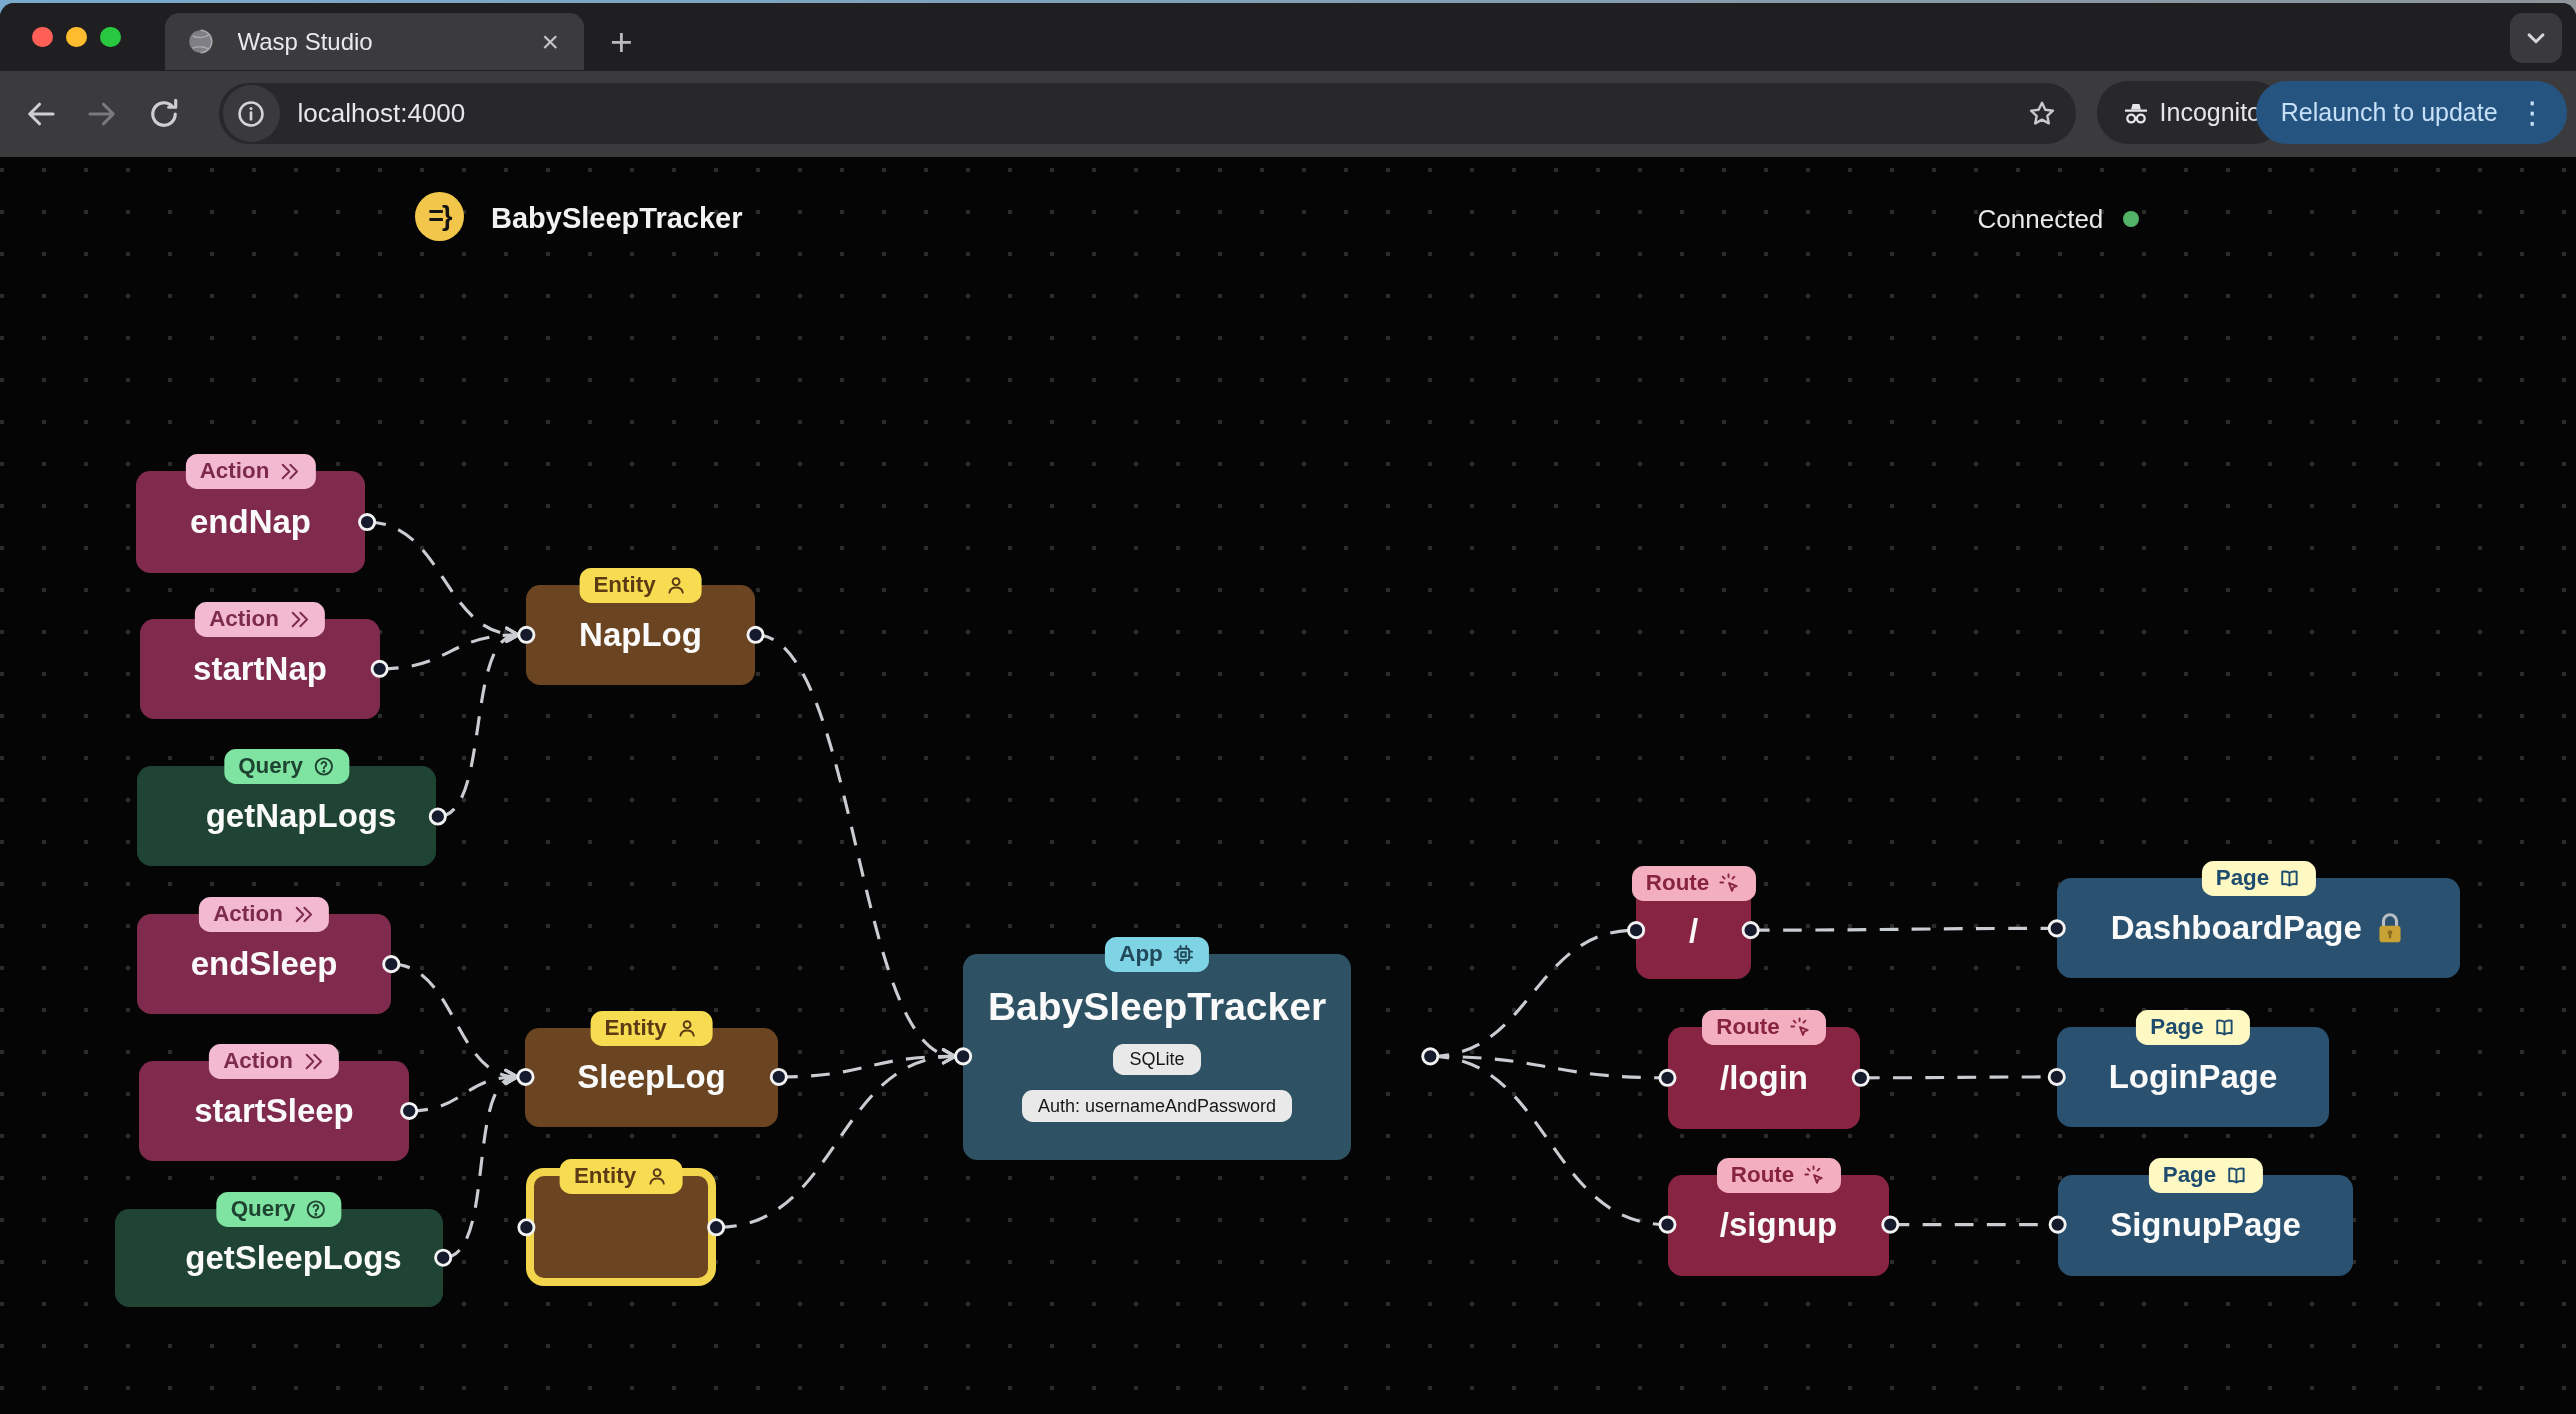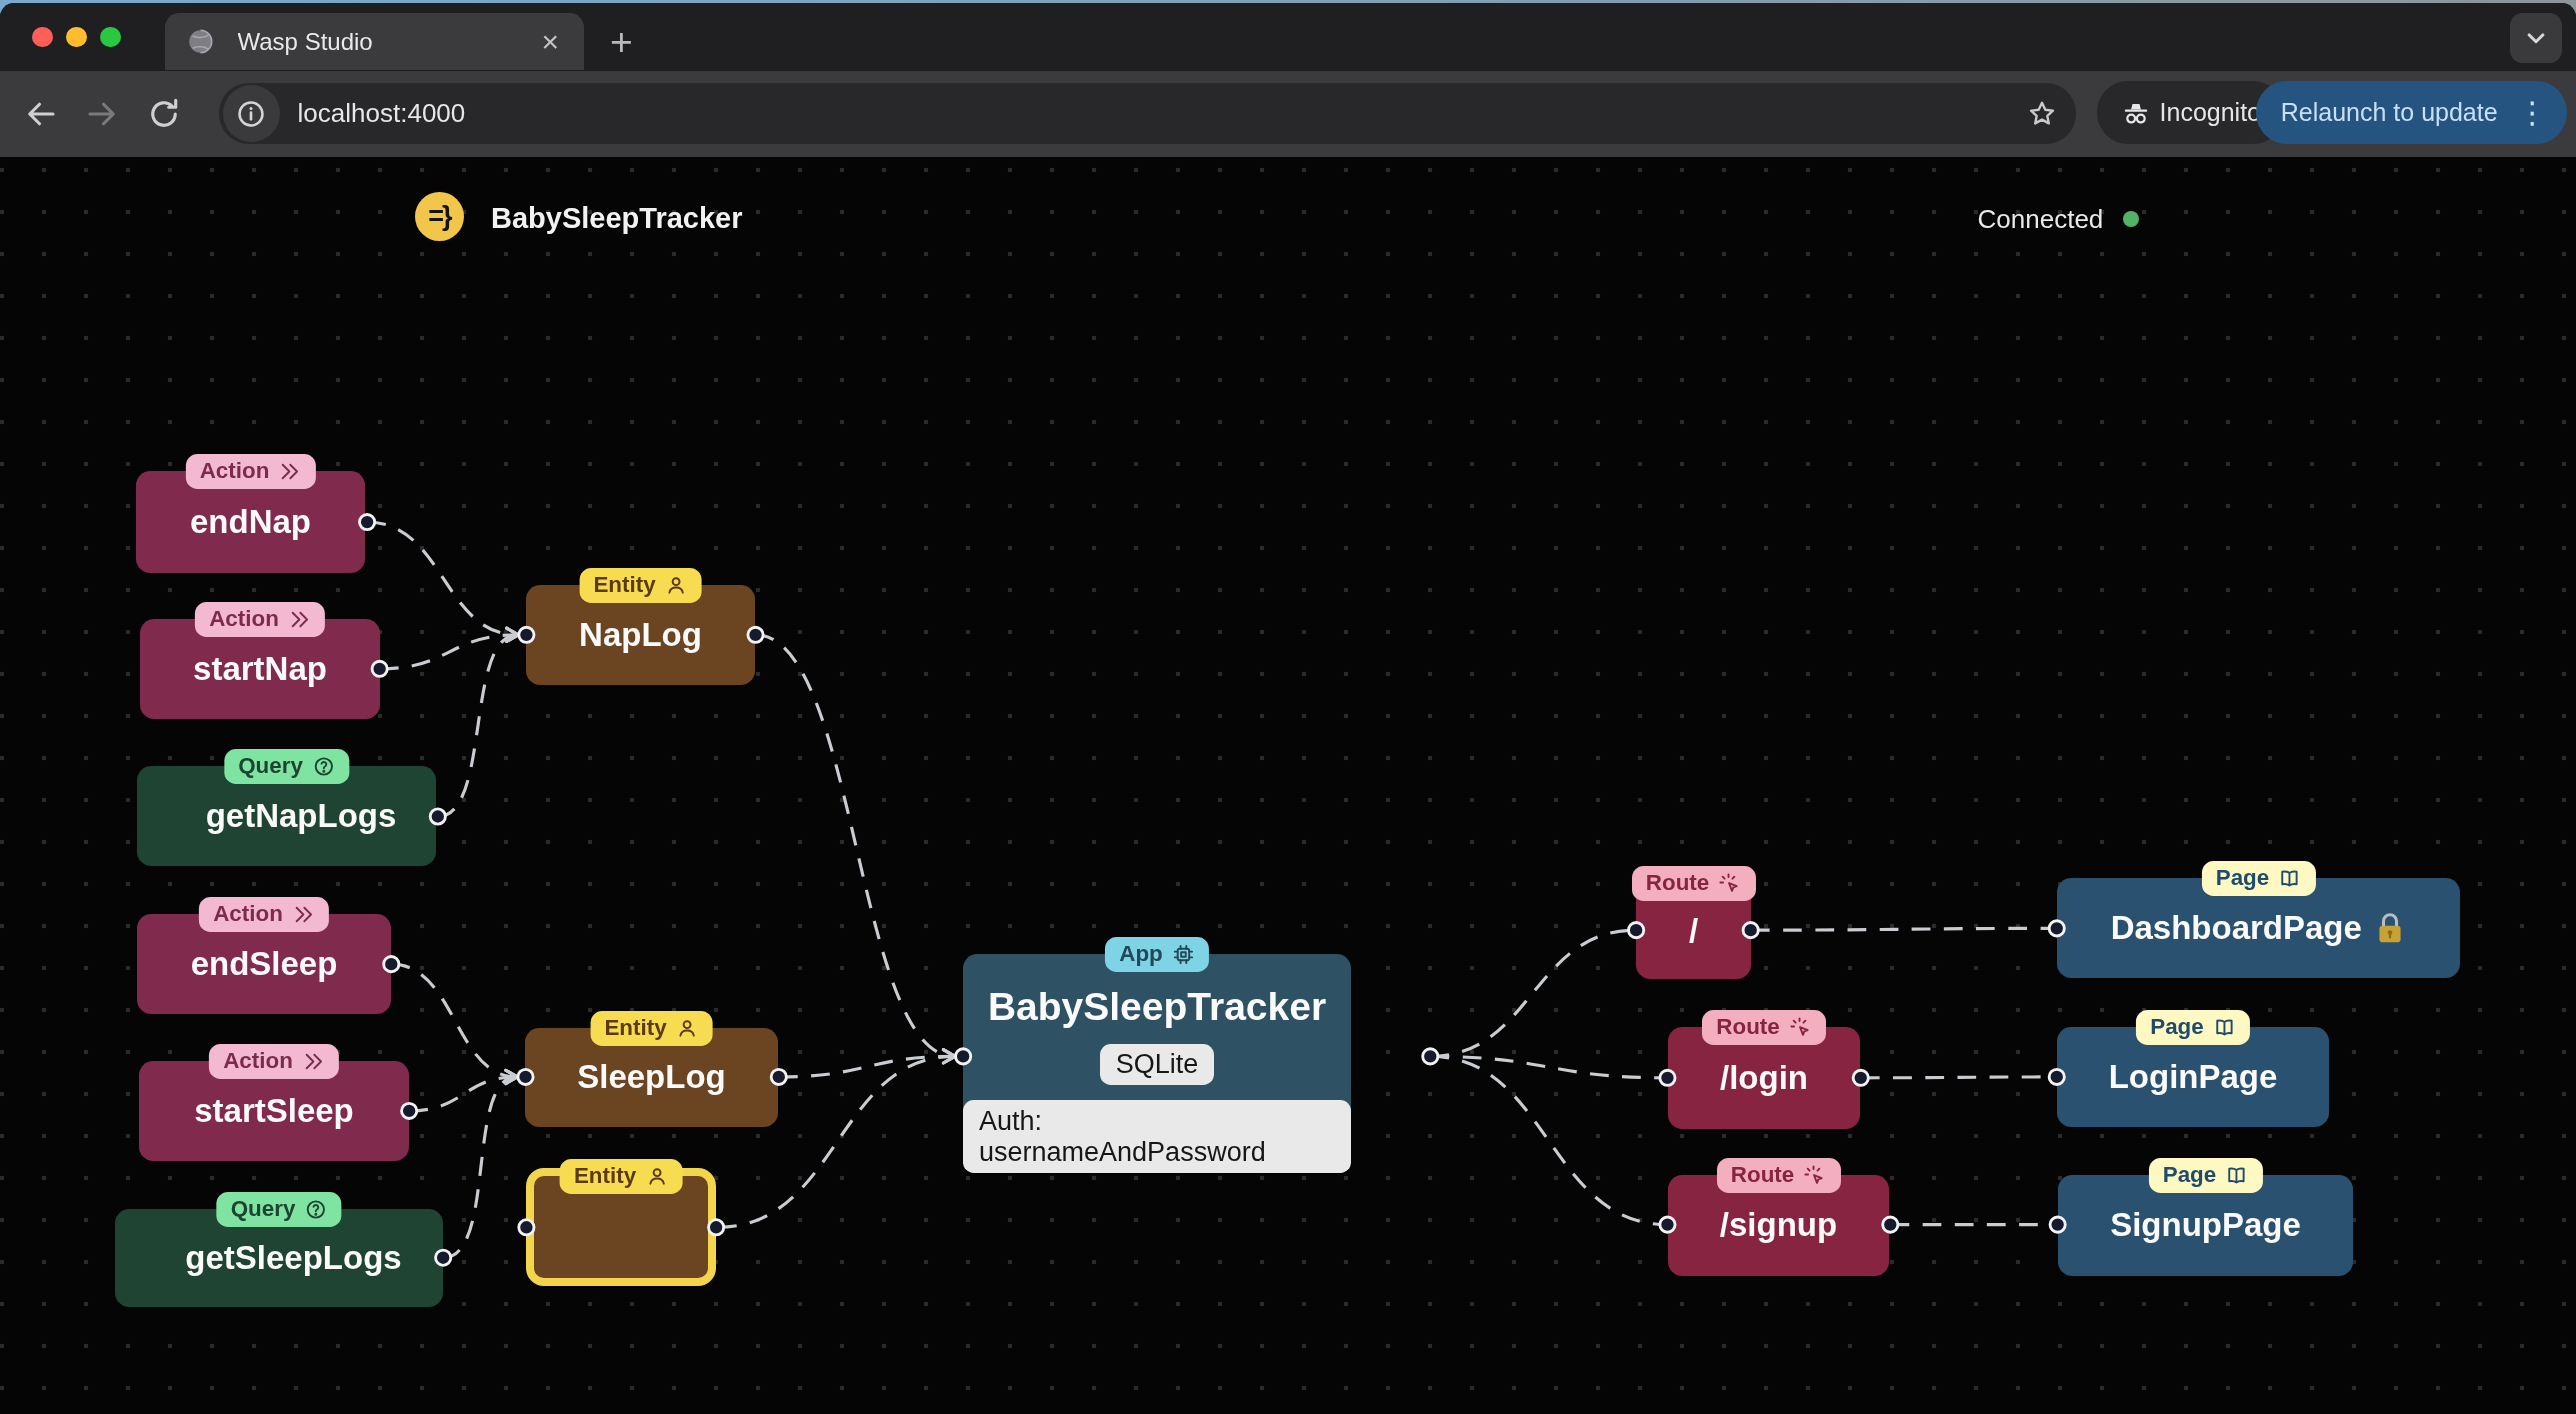--- a/index.html
+++ b/index.html
@@ -72,21 +72,21 @@
   .n-action { background:#802A4D; } .b-action { background:#F2B9D1; color:#7D2B4C; }
   .n-query  { background:#1F4433;padding-left:29px; } .b-query  { background:#7FE3A1; color:#1E4431; }
   .n-entity { background:#6B4521; } .b-entity { background:#F7DC52; color:#5B3A14; }
   .n-app    { background:#2E5164; } .b-app    { background:#7ED4E5; color:#22495A; }
   .n-route  { background:#872441; } .b-route  { background:#F3AEC0; color:#872440; }
   .n-page   { background:#2A5270; } .b-page   { background:#fef9c3; color:#1F4C6E; }
   .n-selected { border:8px solid #F2D44D; border-radius:18px; }
   .route-label { font-size:39px; }
   .n-app { display:flex; flex-direction:column; align-items:center; padding-top:32px; gap:15px; }
   .app-title { font-size:39px; font-weight:bold; color:#FAFAFA; line-height:1.1; }
-  .app-pill { background:#E9E9E9; color:#17171A; font-size:27px; font-weight:500;
+  .app-pill { background:#E9E9E9; color:#17171A; font-size:18px; font-weight:500;
               padding:5.4px 16px; border-radius:10.7px; }
 </style>
 </head>
 <body>
 
 <div class="screen">
   <div class="window">
 
     <div class="tabstrip">
       <div class="traffic">

